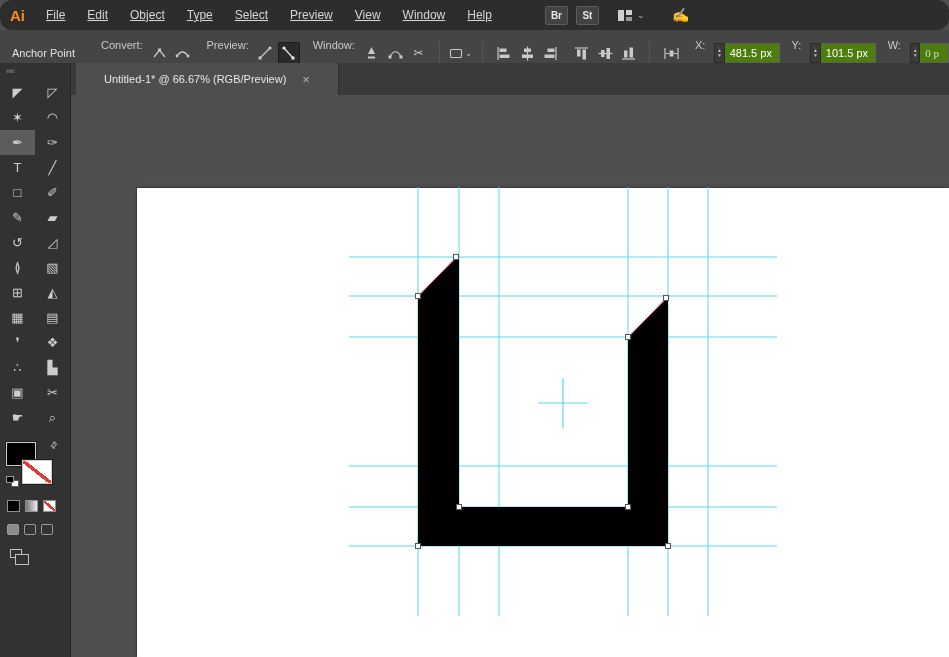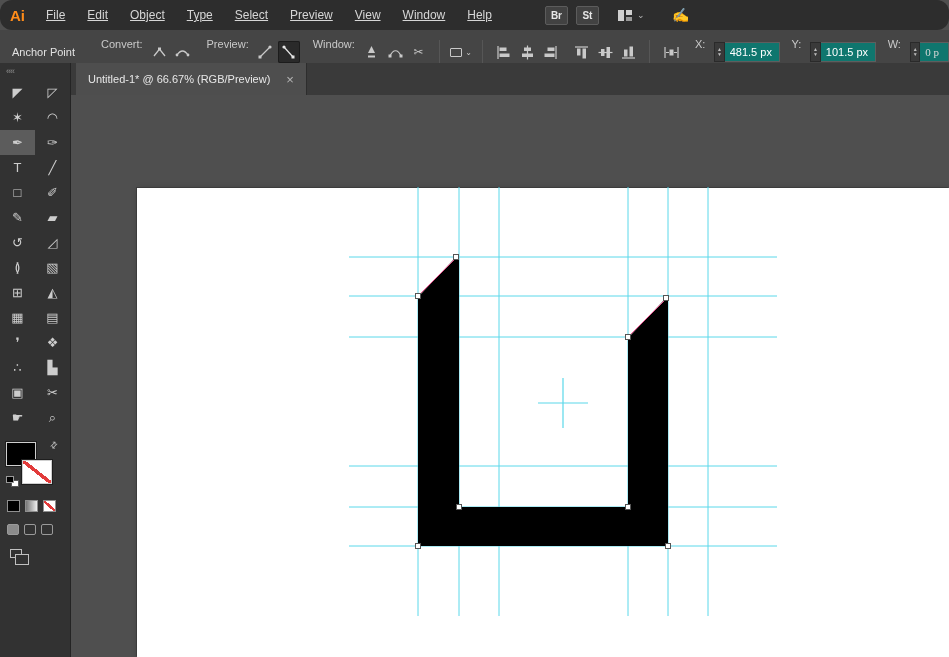--- a/index.html
+++ b/index.html
@@ -15,33 +15,33 @@
   .mini-app-btn { width:23px; height:19px; margin-left:8px; background:#424242; border:1px solid #5c5c5c;
                   border-radius:2px; display:flex; align-items:center; justify-content:center;
                   font-size:10px; font-weight:bold; color:#e6e6e6; }
   .mini-app-btn.first { margin-left:42px; }
   #workspace-switch { margin-left:18px; display:flex; align-items:center; }
   #workspace-chevron { font-size:9px; color:#b9b9b9; margin-left:4px; }
   #gesture { margin-left:28px; color:#aaa; font-size:14px; }
 
   
   #controlbar { position:absolute; left:0; top:30px; width:949px; height:50px; background:#454545;
-                border-bottom:6px solid #0ea5e9; display:flex; align-items:center; padding-left:12px;
+                border-bottom:4px solid #0ea5e9; display:flex; align-items:center; padding-left:12px;
                 color:#c9c9c9; font-size:11px; white-space:nowrap; overflow:hidden; }
   .cb-title { color:#e2e2e2; margin-right:14px; }
   .cb-lbl { margin:0 5px 16px 12px; }
   .icon-btn { width:23px; height:22px; display:flex; align-items:center; justify-content:center;
               border-radius:2px; margin:0 1px; }
   .icon-btn.pressed { background:#2a2a2a; box-shadow:inset 0 0 0 1px #1c1c1c; }
   .cb-sep { width:1px; height:24px; background:#373737; border-right:1px solid #565656; margin:0 9px; }
   .svgic { display:block; }
   .stepper { width:11px; height:20px; margin-left:4px; background:#3a3a3a; border:1px solid #2a2a2a;
              display:flex; flex-direction:column; align-items:center; justify-content:center;
              color:#bdbdbd; font-size:5px; line-height:5px; }
-  .field { height:20px; line-height:18px; background:#0f766e; border:1px solid #5e5e5e; border-left:none;
+  .field { height:20px; line-height:18px; background:#4d7c0f; border:1px solid #5e5e5e; border-left:none;
            padding:0 5px; color:#fff; font-size:11px; }
   .field.xy { width:58px; }
   .field.w  { width:30px; overflow:hidden; color:#d8d8d8;font-family:Liberation Serif, serif; }
   .rect-chevron { display:flex; align-items:center; }
   .rect-chevron .r { width:12px; height:9px; border:1px solid #c9c9c9; border-radius:1px; }
   .rect-chevron .c { font-size:8px; margin-left:3px; color:#c9c9c9; }
 
   
   #toolbar { position:absolute; left:0; top:63px; width:71px; height:594px; background:#323232;
              border-right:1px solid #242424; color:#cdcdcd; }
@@ -72,21 +72,21 @@
   .mode { width:12px; height:11px; border:1px solid #9a9a9a; border-radius:2px; }
   .mode.m1 { background:#8b8b8b; }
 
   #screen-mode { position:relative; margin:14px 0 0 10px; width:12px; height:9px; border:1px solid #c0c0c0; }
   #screen-mode::after { content:''; position:absolute; left:4px; top:4px; width:12px; height:9px;
                         border:1px solid #c0c0c0; background:#323232; }
 
   
   #tabbar { position:absolute; left:71px; top:63px; width:878px; height:32px; background:#3a3a3a; }
   #doc-tab { margin-left:5px; height:32px; display:inline-flex; align-items:center; background:#4e4e4e;
-             padding:0 12px; color:#e8e8e8; font-size:11px; border-right:1px solid #2d2d2d; }
+             padding:0 28px; color:#e8e8e8; font-size:11px; border-right:1px solid #2d2d2d; }
   #tab-close { margin-left:16px; color:#b5b5b5; font-size:13px; }
 
   
   #canvas { position:absolute; left:71px; top:95px; width:878px; height:562px; background:#4f4f4f; overflow:hidden; }
   #artboard { position:absolute; left:66px; top:93px; width:812px; height:469px; background:#fff;
               box-shadow:-1px -1px 0 #3c3c3c, 2px 2px 7px rgba(0,0,0,0.35); }
   #canvas-svg { position:absolute; left:0; top:0; }
 </style>
 </head>
 <body>

